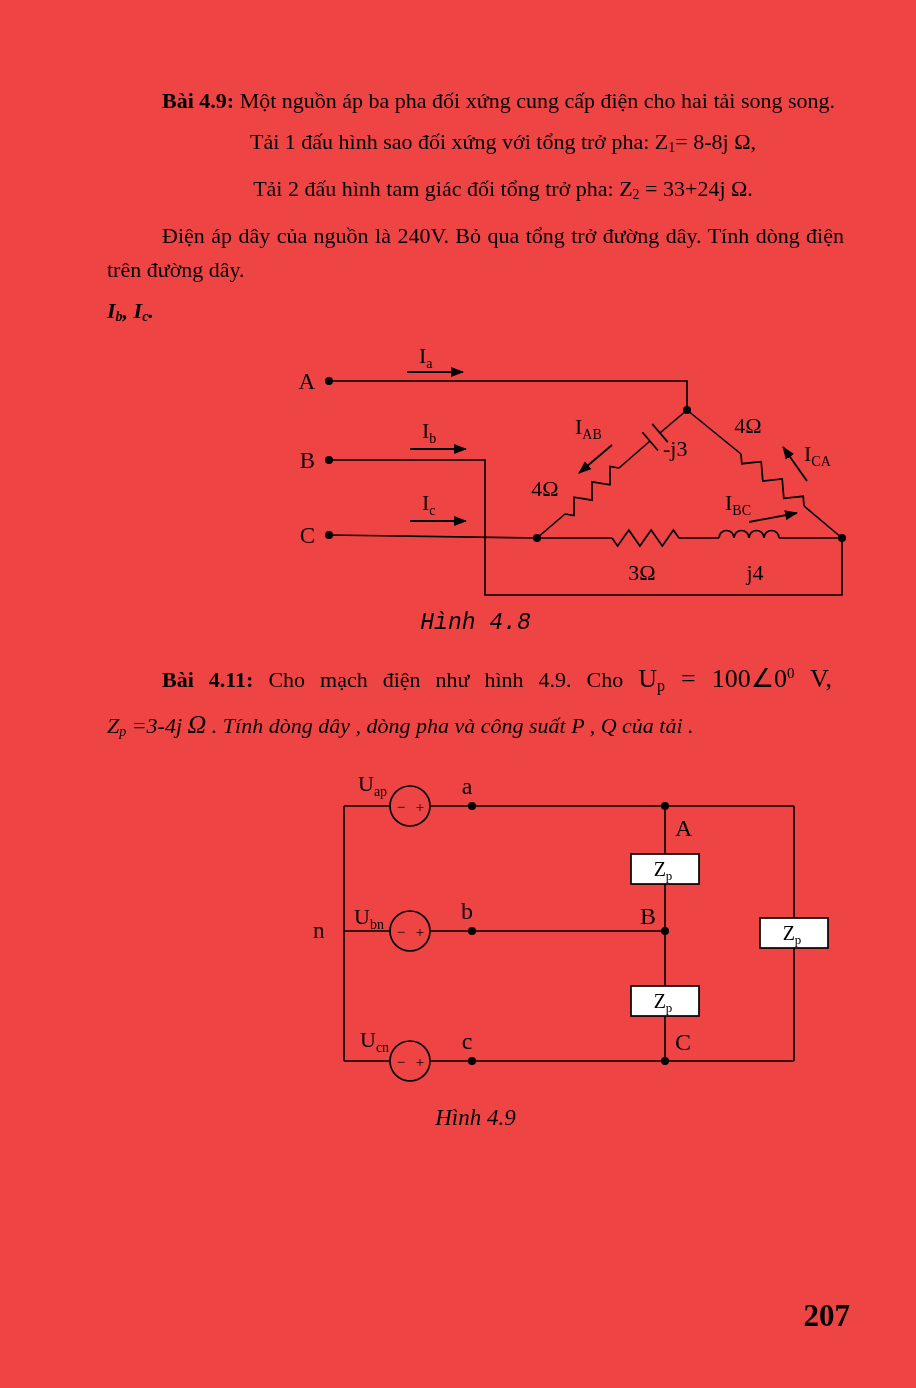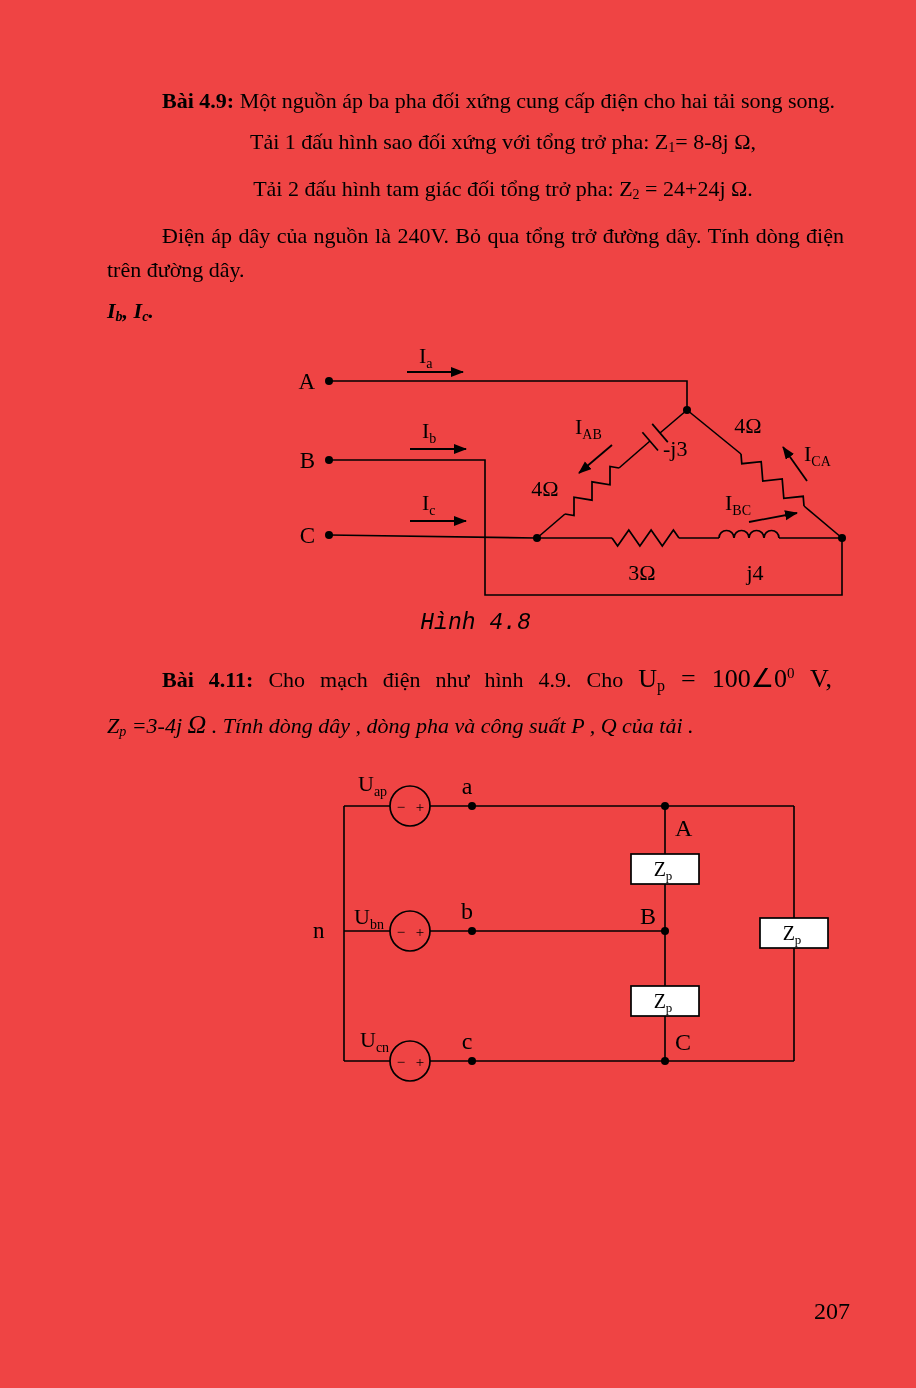--- a/index.html
+++ b/index.html
@@ -27,31 +27,31 @@
   .box{fill:#fff;stroke:#000;stroke-width:1.7;}
   .dot{fill:#000;stroke:none;}
   .arr{stroke:#000;stroke-width:1.8;fill:none;}
   svg text{font-family:"Liberation Serif",serif;font-size:22px;fill:#000;}
   svg .lbl23{font-size:23px;}
   svg .lbl24{font-size:24px;}
   svg .ss{font-size:14px;}
   svg .ss2{font-size:13px;}
   svg .zp{font-size:20px;}
   svg .pm{font-size:15px;}
-  .pagenum{position:absolute;top:1298px;right:83px;font-size:24px;font-weight:normal;}
+  .pagenum{position:absolute;top:1298px;right:83px;font-size:31px;font-weight:bold;}
 </style>
 </head>
 <body>
 
 <div class="page">
   <div class="content">
 
     <p class="para"><span class="b">Bài 4.9:</span><span> Một nguồn áp ba pha đối xứng cung cấp điện cho hai tải song song.</span></p>
     <p class="para leftal"><span>Tải 1 đấu hình sao đối xứng với tổng trở pha: Z</span><span class="sub">1</span><span>= 8-8j Ω,</span></p>
-    <p class="para leftal"><span>Tải 2 đấu hình tam giác đối tổng trở pha: Z</span><span class="sub">2</span><span> = 24+24j Ω.</span></p>
+    <p class="para leftal"><span>Tải 2 đấu hình tam giác đối tổng trở pha: Z</span><span class="sub">2</span><span> = 33+24j Ω.</span></p>
     <p class="para"><span>Điện áp dây của nguồn là 240V. Bỏ qua tổng trở đường dây. Tính dòng điện trên đường dây.</span></p>
     <p class="para noindent" style="margin:0;"><span class="b">I</span><span class="b sub">b</span><span class="b">, I</span><span class="b sub">c</span><span class="b">.</span></p>
 
     <svg width="916" height="266" viewBox="0 394 916 266" xmlns="http://www.w3.org/2000/svg">
       <defs>
         <marker id="ah1" markerUnits="userSpaceOnUse" markerWidth="14" markerHeight="11" refX="12" refY="5" orient="auto">
           <path d="M0,0 L13,5 L0,10 z" fill="#000"></path>
         </marker>
       </defs>
 
@@ -174,17 +174,18 @@
       <text class="lbl24" text-anchor="middle" x="360" y="1088">c</text>
       <text class="lbl24" x="568" y="875">A</text>
       <text class="lbl24" x="533" y="963">B</text>
       <text class="lbl24" x="568" y="1089">C</text>
 
       <text x="251" y="830"><tspan>U</tspan><tspan class="ss" dy="5">ap</tspan></text>
       <text x="247" y="963"><tspan>U</tspan><tspan class="ss" dy="5">bn</tspan></text>
       <text x="253" y="1086"><tspan>U</tspan><tspan class="ss" dy="5">cn</tspan></text>
     </svg>
 
+    <div class="caption cap49">Hình 4.9</div>
 
   </div>
 
   <div class="pagenum">207</div>
 </div>
 
 </body></html>

